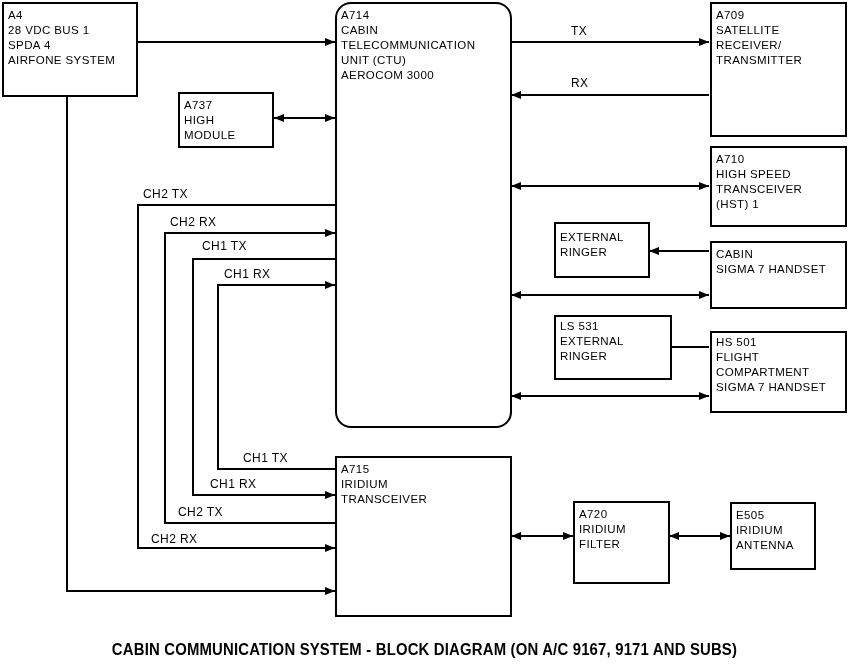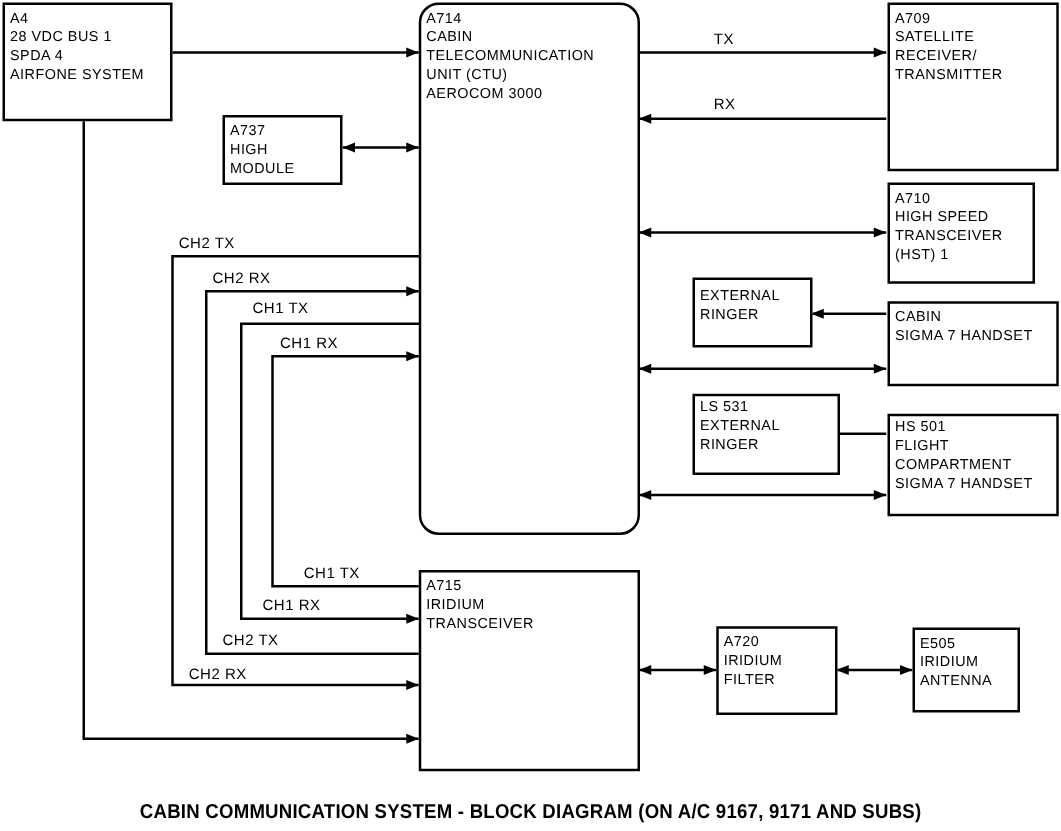--- a/index.html
+++ b/index.html
@@ -77,21 +77,21 @@
   <div class="label" style="left:4px;top:4px;">A737
 HIGH
 MODULE</div>
 </div>
 <div class="box" style="left:710px;top:2px;width:137px;height:135px;">
   <div class="label" style="left:4px;top:4px;">A709
 SATELLITE
 RECEIVER/
 TRANSMITTER</div>
 </div>
-<div class="box" style="left:710px;top:146px;width:118px;height:81px;">
+<div class="box" style="left:710px;top:146px;width:137px;height:81px;">
   <div class="label" style="left:4px;top:4px;">A710
 HIGH SPEED
 TRANSCEIVER
 (HST) 1</div>
 </div>
 <div class="box" style="left:554px;top:222px;width:96px;height:56px;">
   <div class="label" style="left:4px;top:6px;">EXTERNAL
 RINGER</div>
 </div>
 <div class="box" style="left:710px;top:241px;width:137px;height:68px;">
@@ -107,21 +107,21 @@
   <div class="label" style="left:4px;top:2px;">HS 501
 FLIGHT
 COMPARTMENT
 SIGMA 7 HANDSET</div>
 </div>
 <div class="box" style="left:335px;top:456px;width:177px;height:161px;">
   <div class="label" style="left:4px;top:4px;">A715
 IRIDIUM
 TRANSCEIVER</div>
 </div>
-<div class="box" style="left:573px;top:501px;width:97px;height:71px;">
+<div class="box" style="left:573px;top:501px;width:97px;height:83px;">
   <div class="label" style="left:4px;top:4px;">A720
 IRIDIUM
 FILTER</div>
 </div>
 <div class="box" style="left:730px;top:502px;width:86px;height:68px;">
   <div class="label" style="left:4px;top:4px;">E505
 IRIDIUM
 ANTENNA</div>
 </div>
 

